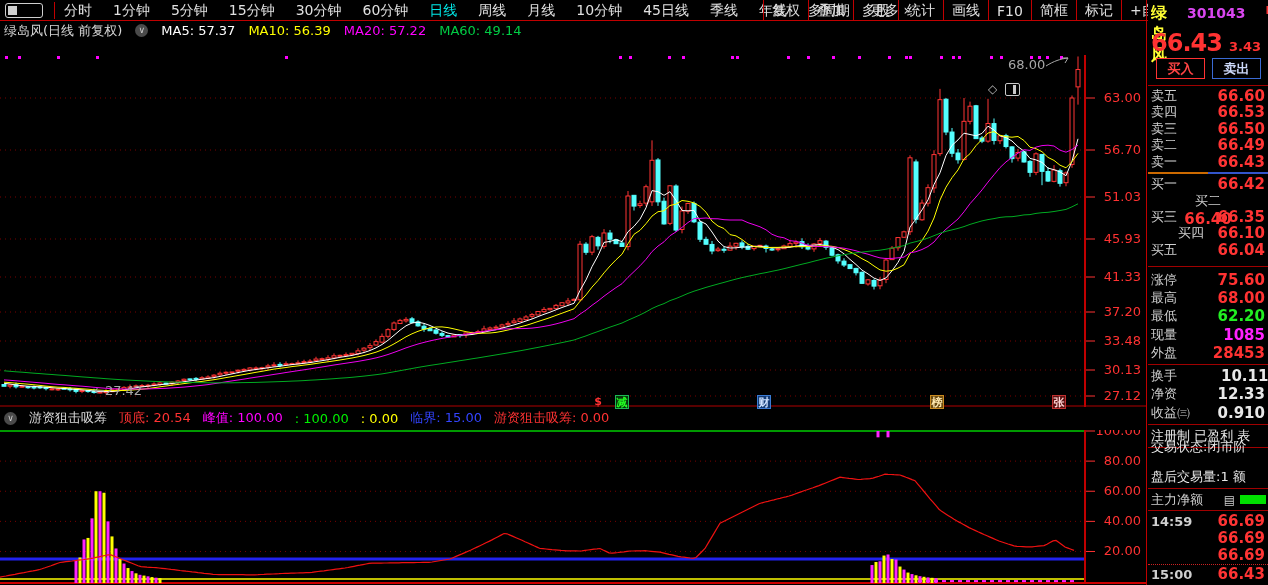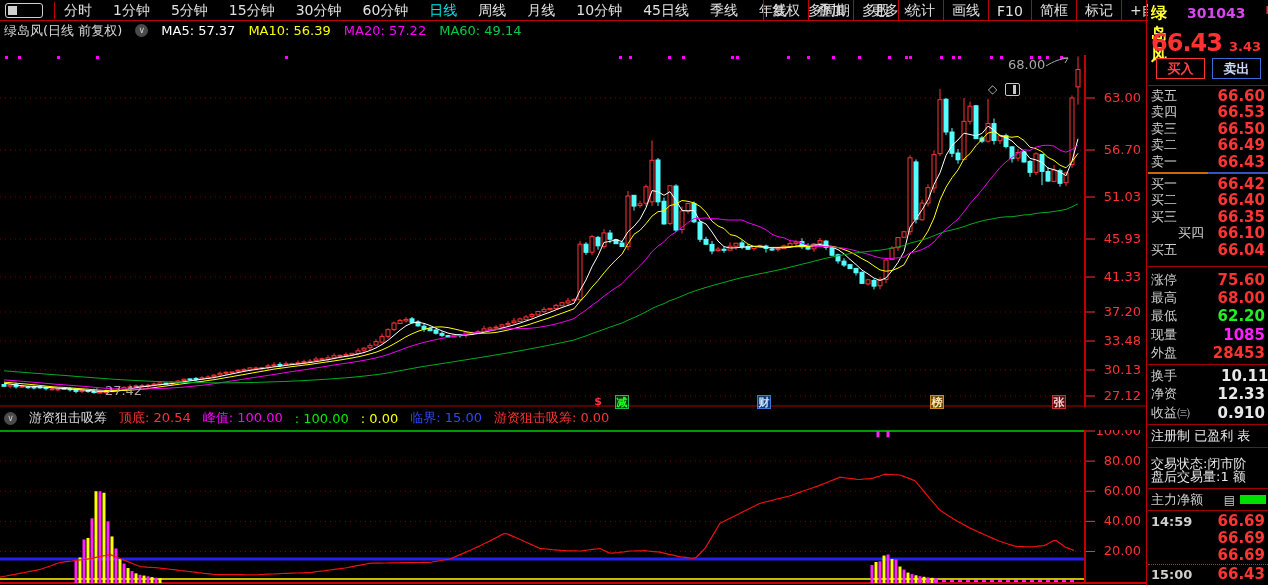--- a/index.html
+++ b/index.html
@@ -686,21 +686,21 @@
       <div class="qp-row" style="top: 153.6px; height: 16px;">
         <span class="qp-label">卖一</span>
         <span class="qp-val" style="color: rgb(255, 52, 52);">66.43</span>
       </div>
       <div class="split-line" style="top: 172px; left: 0px; width: 60px; background: rgb(204, 106, 0);"></div>
       <div class="split-line" style="top: 172px; left: 60px; width: 60px; background: rgb(51, 85, 204);"></div>
       <div class="qp-row" style="top: 176px; height: 16px;">
         <span class="qp-label">买一</span>
         <span class="qp-val" style="color: rgb(255, 52, 52);">66.42</span>
       </div>
-      <div class="qp-row" style="top: 192.4px; height: 16px;">
+      <div class="qp-row" style="top: 192.4px; height: 16px; flex-direction: column;">
         <span class="qp-label">买二</span>
         <span class="qp-val" style="color: rgb(255, 52, 52);">66.40</span>
       </div>
       <div class="qp-row" style="top: 208.8px; height: 16px;">
         <span class="qp-label">买三</span>
         <span class="qp-val" style="color: rgb(255, 52, 52);">66.35</span>
       </div>
       <div class="qp-row" style="top: 225.2px; height: 16px; padding-left: 30px;">
         <span class="qp-label">买四</span>
         <span class="qp-val" style="color: rgb(255, 52, 52);">66.10</span>
@@ -741,21 +741,21 @@
       </div>
       <div class="qp-row" style="top: 404.2px; height: 17px;">
         <span class="qp-label">收益㈢</span>
         <span class="qp-val" style="color: rgb(232, 232, 232);">0.910</span>
       </div>
       <div class="qp-sep" style="top: 424px;"></div>
       <div class="qp-row" style="top: 427px; height: 17px;">
         <span class="qp-label" style="color: rgb(232, 232, 232);">注册制 已盈利 表</span>
       </div>
       <div class="qp-sep" style="top: 447px;"></div>
-      <div class="qp-row" style="top: 455px; height: 17px;">
+      <div class="qp-row" style="top: 438px; height: 17px;">
         <span class="qp-label" style="color: rgb(232, 232, 232);">交易状态:闭市阶</span>
       </div>
       <div class="qp-row" style="top: 468px; height: 17px;">
         <span class="qp-label" style="color: rgb(232, 232, 232);">盘后交易量:1 额</span>
       </div>
       <div class="qp-sep" style="top: 488px;"></div>
       <div class="qp-row" style="top: 491px; height: 17px; position: absolute;">
         <span class="qp-label">主力净额</span>
         <span class="flow-icon" style="margin-right: 30px;">▤</span>
         <div class="flow-bar"></div>

